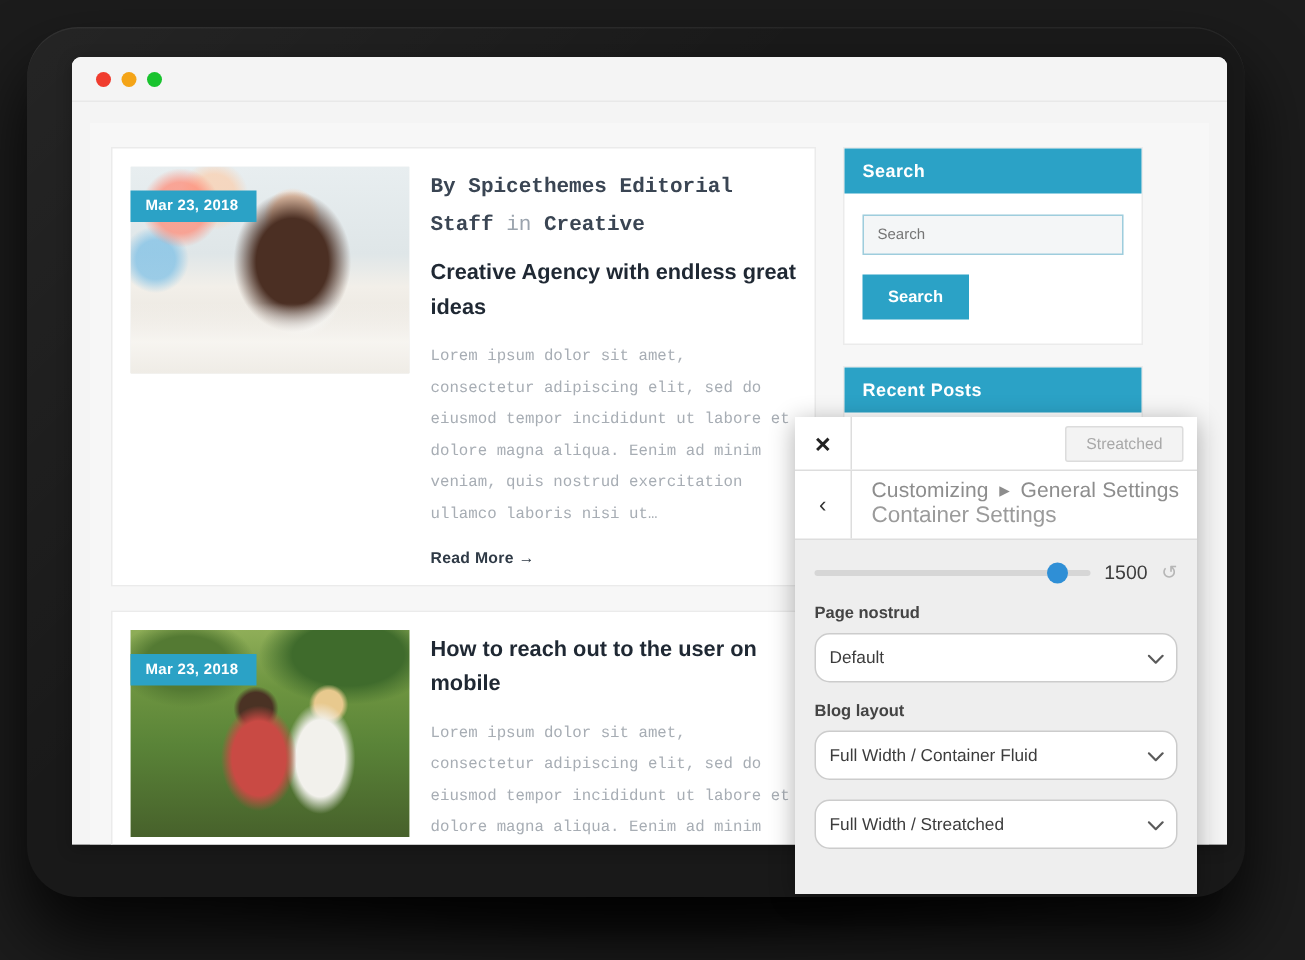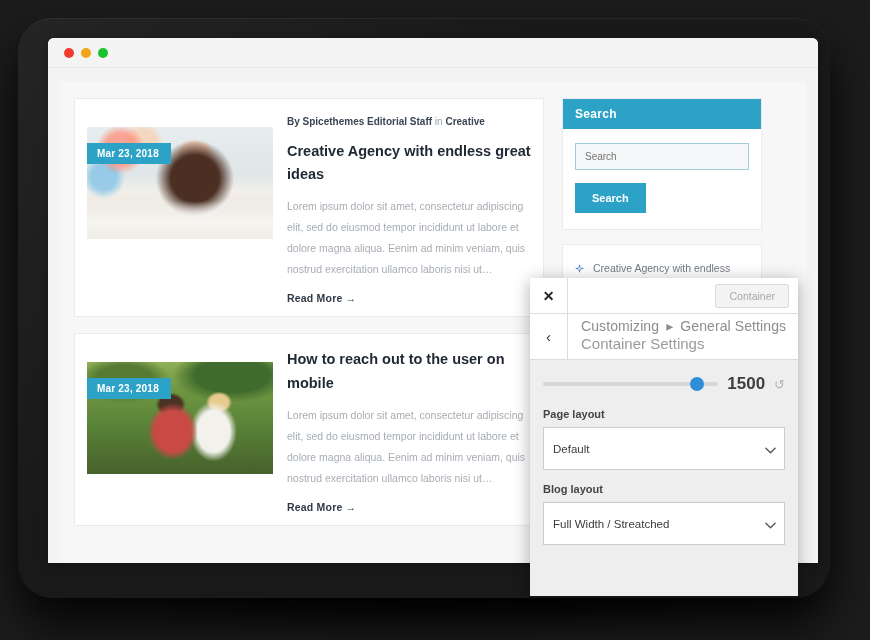--- a/index.html
+++ b/index.html
@@ -100,24 +100,23 @@
     border: 1px solid #ebebeb;
     padding: 12px;
     display: flex;
     gap: 14px;
     margin-bottom: 16px;
   }
 
   .thumb-wrap {
     position: relative;
     width: 186px;
-    height: 112px;
+    height: 138px;
     flex: 0 0 186px;
     overflow: hidden;
-    margin-top: 16px;
   }
   .thumb { position: absolute; inset: 0; }
 
   
   .photo-office {
     background:
       radial-gradient(circle at 18% 20%, rgba(255,140,120,0.75) 0 9%, rgba(255,255,255,0) 14%),
       radial-gradient(circle at 9% 45%, rgba(120,190,230,0.7) 0 7%, rgba(255,255,255,0) 12%),
       radial-gradient(circle at 30% 14%, rgba(255,200,160,0.6) 0 8%, rgba(255,255,255,0) 13%),
       radial-gradient(ellipse 34% 55% at 58% 46%, #4b2f23 0 38%, rgba(75,47,35,0) 62%),
@@ -152,40 +151,42 @@
     background: #2ba2c6;
     color: #ffffff;
     font-size: 10px;
     font-weight: bold;
     letter-spacing: 0.2px;
     padding: 5px 12px 5px 11px;
   }
 
   .post-body { flex: 1; min-width: 0; padding-top: 2px; }
   .post-meta {
-    font-size: 10px;
+    font-size: 14px;
     color: #3a4553;
     font-weight: bold;
     line-height: 1.75;
     margin-bottom: 9px;
+    font-family: Liberation Mono, monospace;
   }
   .post-meta .in { color: #9aa3ad; font-weight: normal; }
   .post-meta .cat { color: #3a4553; font-weight: bold; }
   .post-title {
     font-size: 14.5px;
     line-height: 1.62;
     color: #1f2833;
     font-weight: bold;
     margin-bottom: 10px;
   }
   .post-excerpt {
     font-size: 10.5px;
     line-height: 2.0;
     color: #a7adb4;
     margin-bottom: 12px;
+    font-family: Liberation Mono, monospace;
   }
   .read-more {
     font-size: 10.5px;
     color: #2f3a46;
     font-weight: bold;
     letter-spacing: 0.2px;
   }
 
   
   .sidebar { width: 200px; flex: 0 0 200px; }
@@ -326,30 +327,30 @@
   .slider-thumb {
     position: absolute;
     top: 50%;
     left: 88%;
     width: 14px; height: 14px;
     margin-top: -7px; margin-left: -7px;
     border-radius: 50%;
     background: #2f8fd6;
     cursor: pointer;
   }
-  .slider-value { font-size: 17px; color: #3d3d3d; min-width: 28px; font-weight: bold; }
+  .slider-value { font-size: 13px; color: #3d3d3d; min-width: 28px; }
   .reset-icon { color: #b6b6b6; font-size: 13px; cursor: pointer; line-height: 1; }
 
   .select-wrap { position: relative; margin-bottom: 13px; }
   .cz-select {
     width: 100%;
-    height: 43px;
+    height: 33px;
     background: #ffffff;
     border: 1px solid #cccccc;
-    border-radius: 0;
+    border-radius: 10px;
     font-size: 11.5px;
     color: #3c3c3c;
     padding: 0 26px 0 9px;
     outline: none;
     appearance: none;
     -webkit-appearance: none;
     font-family: "Liberation Sans", sans-serif;
     cursor: pointer;
   }
   .sel-caret {
@@ -423,20 +424,21 @@
 
           <div class="widget">
             <div class="widget-head">Search</div>
             <div class="widget-body">
               <input class="search-input" type="text" placeholder="Search" style="">
               <button class="search-btn">Search</button>
             </div>
           </div>
 
           <div class="widget">
+            <div class="widget-head">Recent Posts</div>
             <div class="widget-body">
               <ul class="recent-list">
                 <li class="recent-item">
                   <span class="rp-bullet">
                     <svg width="9" height="9" viewBox="0 0 10 10">
                       <path d="M5 0 L6.2 3.8 L10 5 L6.2 6.2 L5 10 L3.8 6.2 L0 5 L3.8 3.8 Z" fill="#3c7fc4"></path>
                       <circle cx="5" cy="5" r="1.4" fill="#ffffff"></circle>
                     </svg>
                   </span>
                   <span>Creative Agency with endless great</span>
@@ -449,21 +451,21 @@
 
       </div>
     </div>
   </div>
 
   <div class="customizer">
 
     <div class="cz-topbar">
       <div class="cz-close">✕</div>
       <div class="cz-topbar-spacer"></div>
-      <button class="cz-published">Container</button>
+      <button class="cz-published">Streatched</button>
     </div>
 
     <div class="cz-header">
       <div class="cz-back">‹</div>
       <div class="cz-titles">
         <div class="cz-breadcrumb">
           <span>Customizing</span>
           <span class="sep">▸</span>
           <span>General Settings</span>
         </div>
@@ -474,33 +476,43 @@
     <div class="cz-content">
 
       <div class="slider-row">
         <div class="slider-track">
           <div class="slider-thumb" style="left: 88%;"></div>
         </div>
         <div class="slider-value">1500</div>
         <div class="reset-icon">↺</div>
       </div>
 
-      <div class="ctrl-label tight">Page layout</div>
+      <div class="ctrl-label tight">Page nostrud</div>
       <div class="select-wrap">
         <select class="cz-select">
           <option>Default</option>
         </select>
         <span class="sel-caret">
           <svg width="11" height="7" viewBox="0 0 12 7">
               <path d="M1 1 L6 6 L11 1" stroke="#5a5a5a" stroke-width="1.6" fill="none" stroke-linecap="round" stroke-linejoin="round"></path>
             </svg>
         </span>
       </div>
 
       <div class="ctrl-label tight">Blog layout</div>
+      <div class="select-wrap">
+        <select class="cz-select">
+          <option>Full Width / Container Fluid</option>
+        </select>
+        <span class="sel-caret">
+          <svg width="11" height="7" viewBox="0 0 12 7">
+              <path d="M1 1 L6 6 L11 1" stroke="#5a5a5a" stroke-width="1.6" fill="none" stroke-linecap="round" stroke-linejoin="round"></path>
+            </svg>
+        </span>
+      </div>
 
       <div class="select-wrap">
         <select class="cz-select">
           <option>Full Width / Streatched</option>
         </select>
         <span class="sel-caret">
           <svg width="11" height="7" viewBox="0 0 12 7">
               <path d="M1 1 L6 6 L11 1" stroke="#5a5a5a" stroke-width="1.6" fill="none" stroke-linecap="round" stroke-linejoin="round"></path>
             </svg>
         </span>

